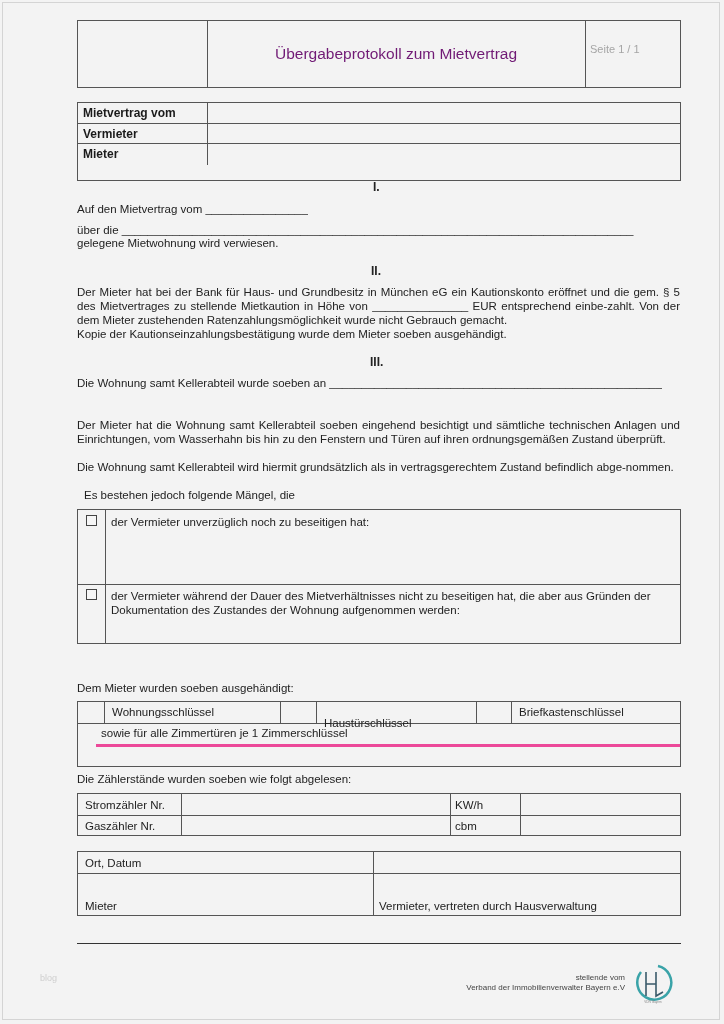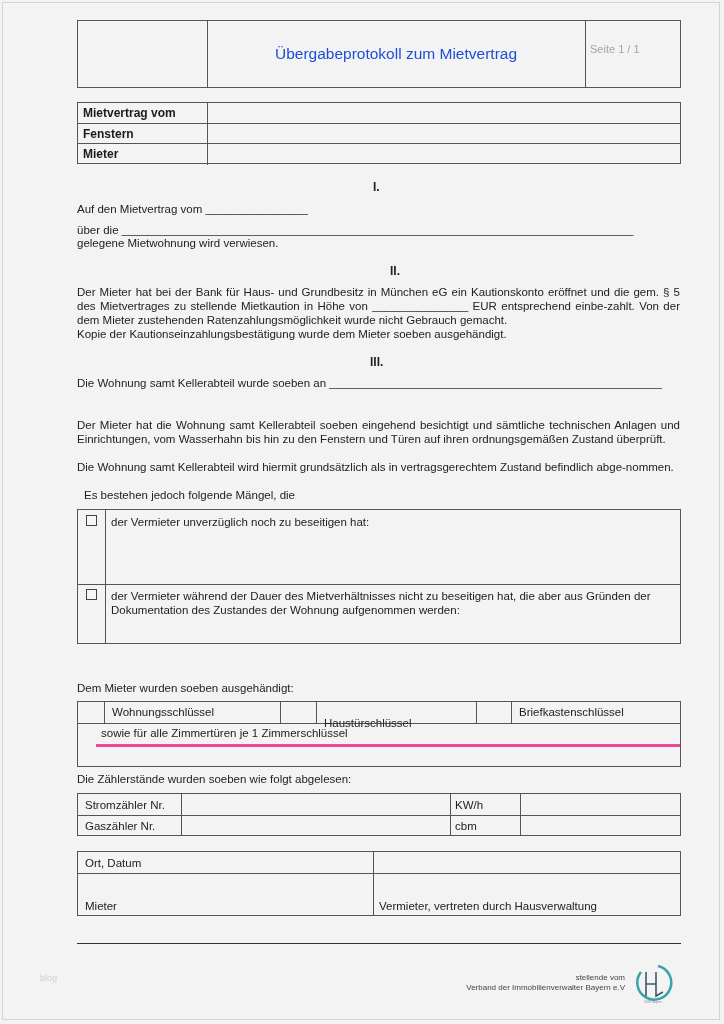--- a/index.html
+++ b/index.html
@@ -12,25 +12,25 @@
     .frame {
       position:absolute; left:2px; top:2px; width:718px; height:1018px;
       border:1px solid #d4d4d4; box-sizing:border-box;
     }
     .abs { position:absolute; }
     .b { border:1px solid #555; box-sizing:border-box; }
     
     .hdr { left:77px; top:20px; width:604px; height:68px; }
     .hdr .c1 { position:absolute; left:0; top:0; width:129px; height:100%; border-right:1px solid #555; }
     .hdr .c2 { position:absolute; left:129px; top:0; width:378px; height:100%; border-right:1px solid #555;
-      display:flex; align-items:center; justify-content:center; font-size:15.5px; color:#1d4ed8; }
+      display:flex; align-items:center; justify-content:center; font-size:15.5px; color:#701a75; }
     .hdr .c3 { position:absolute; left:507px; top:0; right:0; height:100%; }
     .hdr .pg { position:absolute; left:5px; top:22px; font-size:11px; color:#a5a5a5; }
     
-    .info { left:77px; top:102px; width:604px; height:62px;text-align:right; }
+    .info { left:77px; top:102px; width:604px; height:79px;text-align:right; }
     .info .row { position:absolute; left:0; right:0; height:20.66px; border-bottom:1px solid #555; box-sizing:border-box; }
     .info .row:last-child { border-bottom:none; }
     .info .lbl { position:absolute; left:5px; top:3px; font-size:12px; font-weight:bold; }
     .info .vline { position:absolute; left:129px; top:0; bottom:0; border-left:1px solid #555; }
     .txt { font-size:11.5px; line-height:14px; color:#222; }
     .sec { font-size:12px; font-weight:bold; color:#222; }
     .just { text-align:justify; text-align-last:left; }
     
     .def { left:77px; top:509px; width:604px; height:135px; }
     .def .vl { position:absolute; left:27px; top:0; bottom:0; border-left:1px solid #555; }
@@ -64,35 +64,35 @@
     <span class="pg">Seite 1 / 1</span>
   </div>
 </div>
 
 <div class="abs b info">
   <div class="row" style="top:0">
     <span class="lbl">Mietvertrag vom</span>
     <span class="vline"></span>
   </div>
   <div class="row" style="top:20.66px">
-    <span class="lbl">Fenstern</span>
+    <span class="lbl">Vermieter</span>
     <span class="vline"></span>
   </div>
   <div class="row" style="top:41.33px">
     <span class="lbl">Mieter</span>
     <span class="vline"></span>
   </div>
 </div>
 
 <div class="abs sec" style="left:373px; top:180px;">I.</div>
 <div class="abs txt" style="left:77px; top:202px;">Auf den Mietvertrag vom ________________</div>
 <div class="abs txt" style="left:77px; top:223px; width:600px; white-space:nowrap; overflow:hidden;">über die ________________________________________________________________________________</div>
 <div class="abs txt" style="left:77px; top:236px;">gelegene Mietwohnung wird verwiesen.</div>
 
-<div class="abs sec" style="left:371px; top:264px;margin-left:19px;">II.</div>
+<div class="abs sec" style="left:371px; top:264px;">II.</div>
 <div class="abs txt just" style="left:77px; top:285px; width:603px;">Der Mieter hat bei der Bank für Haus- und Grundbesitz in München eG ein Kautionskonto eröffnet und die gem. § 5 des Mietvertrages zu stellende Mietkaution in Höhe von _______________ EUR entsprechend einbe-zahlt. Von der dem Mieter zustehenden Ratenzahlungsmöglichkeit wurde nicht Gebrauch gemacht.</div>
 <div class="abs txt" style="left:77px; top:327px;">Kopie der Kautionseinzahlungsbestätigung wurde dem Mieter soeben ausgehändigt.</div>
 
 <div class="abs sec" style="left:370px; top:355px;">III.</div>
 <div class="abs txt" style="left:77px; top:376px; width:600px; white-space:nowrap; overflow:hidden;">Die Wohnung samt Kellerabteil wurde soeben an ____________________________________________________</div>
 <div class="abs txt just" style="left:77px; top:418px; width:603px;">Der Mieter hat die Wohnung samt Kellerabteil soeben eingehend besichtigt und sämtliche technischen Anlagen und Einrichtungen, vom Wasserhahn bis hin zu den Fenstern und Türen auf ihren ordnungsgemäßen Zustand überprüft.</div>
 <div class="abs txt just" style="left:77px; top:460px; width:603px;">Die Wohnung samt Kellerabteil wird hiermit grundsätzlich als in vertragsgerechtem Zustand befindlich abge-nommen.</div>
 <div class="abs txt" style="left:77px; top:488px;margin-left:7px;">Es bestehen jedoch folgende Mängel, die</div>
 
 <div class="abs b def">

